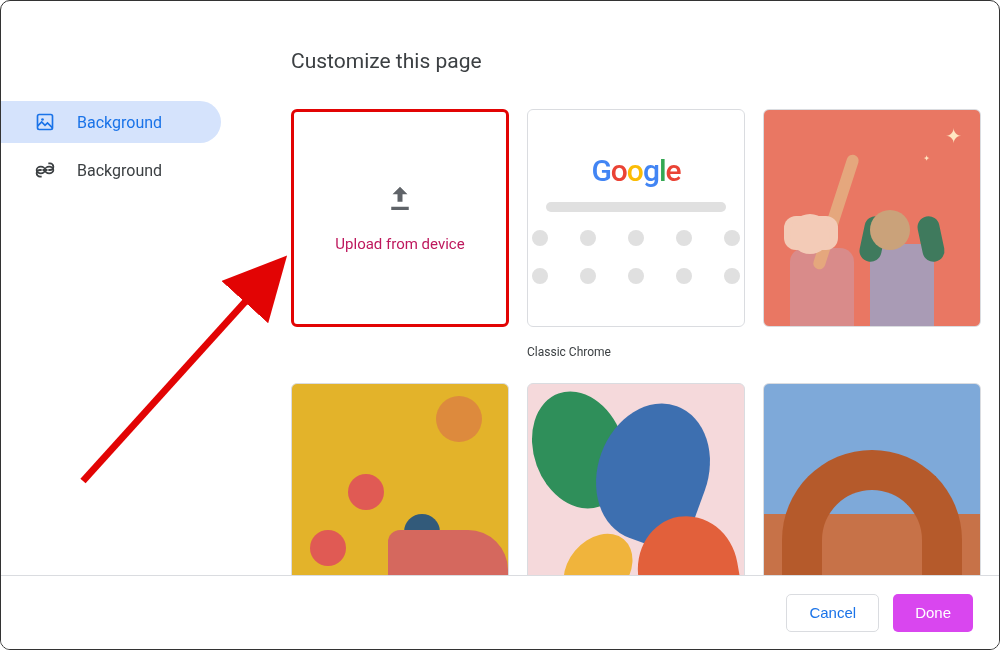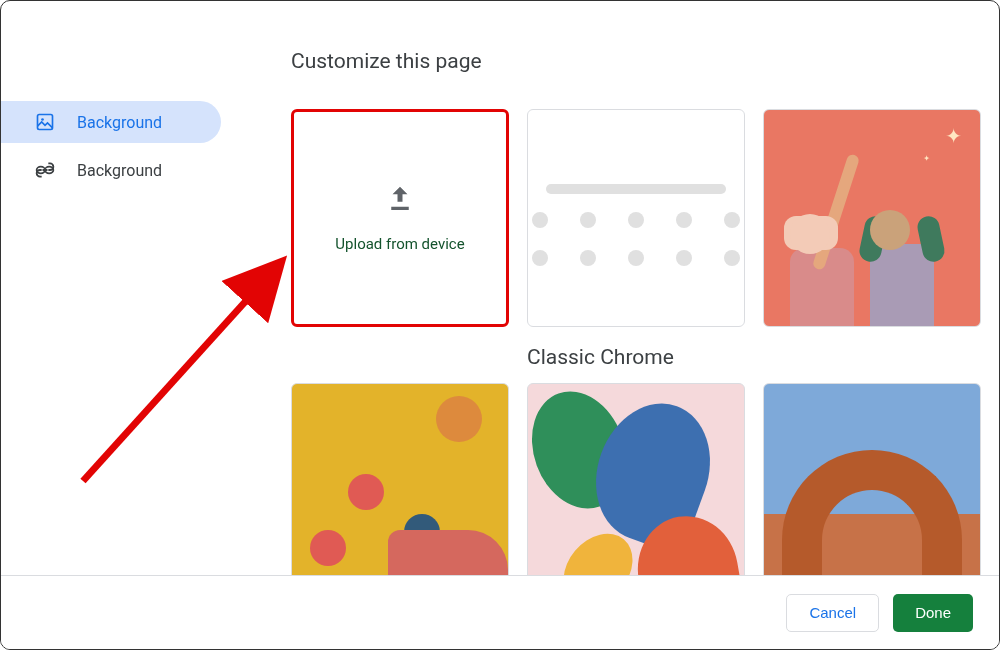--- a/index.html
+++ b/index.html
@@ -28,24 +28,24 @@
   .title { font-size: 21px; color: #3c4043; margin-bottom: 36px; font-weight: 400; }
   .grid-wrap { position: relative; height: 470px; overflow-y: auto; padding-right: 28px; }
   .grid { display: grid; grid-template-columns: repeat(3, 218px); gap: 18px; }
   .cell { display:flex; flex-direction:column; }
   .tile {
     width: 218px; height: 218px; border: 1px solid #dadce0; border-radius: 6px;
     background: #fff; cursor: pointer; position: relative; overflow: hidden;
     display:flex; align-items:center; justify-content:center; flex-direction:column;
   }
   .tile.highlight { border: 3px solid #e20404; }
-  .tile-label { font-size: 21px; color: #3c4043; margin-top: 18px; height: 20px; }
+  .tile-label { font-size: 12px; color: #3c4043; margin-top: 18px; height: 20px; }
 
   .upload-icon { color:#5f6368; margin-bottom: 18px; }
-  .upload-text { font-size: 15px; color:#14532d; }
+  .upload-text { font-size: 15px; color:#be185d; }
 
   
   .cc-logo { font-size: 30px; font-weight: 500; letter-spacing: -1px; }
   .cc-logo .b{color:#4285F4}.cc-logo .r{color:#EA4335}.cc-logo .y{color:#FBBC05}.cc-logo .g{color:#34A853}
   .cc-bar { width: 180px; height: 10px; background:#e0e0e0; border-radius:6px; margin:14px 0 18px;}
   .cc-dots { display:flex; flex-direction:column; gap:22px; }
   .cc-dots .row { display:flex; gap:32px; }
   .cc-dots .d { width:16px; height:16px; background:#e0e0e0; border-radius:50%; }
 
   
@@ -93,21 +93,21 @@
   .arch { position:absolute; bottom:0; left:18px; width:180px; height:150px; border:40px solid #b55a2b; border-bottom:none; border-top-left-radius:100px; border-top-right-radius:100px;}
 
   
   .footer {
     position:absolute; left:0; right:0; bottom:0; height:74px;
     border-top:1px solid #dadce0; display:flex; justify-content:flex-end; align-items:center;
     gap:14px; padding-right:26px; background:#fff;
   }
   .btn { height:38px; padding:0 22px; font-size:15px; border-radius:5px; cursor:pointer; font-weight:500;}
   .btn-cancel { background:#fff; color:#1a73e8; border:1px solid #dadce0; }
-  .btn-done { background:#15803d; color:#fff; border:none; }
+  .btn-done { background:#d946ef; color:#fff; border:none; }
 
   
   .annotation { position:absolute; left:62px; top:230px; pointer-events:none; }
 
   
   .grid-wrap::-webkit-scrollbar { width:14px; }
   .grid-wrap::-webkit-scrollbar-thumb { background:#c6c6c6; border-radius:3px; }
   .grid-wrap::-webkit-scrollbar-track { background:#f1f1f1; }
 </style>
 </head>
@@ -155,20 +155,21 @@
                     <rect x="5" y="19" width="14" height="2.6"></rect>
                   </svg>
               </span>
               <span class="upload-text">Upload from device</span>
             </div>
             <div class="tile-label"></div>
           </div>
 
           <div class="cell">
             <div class="tile">
+              <div class="cc-logo"><span class="b">G</span><span class="r">o</span><span class="y">o</span><span class="b">g</span><span class="g">l</span><span class="r">e</span></div>
               <div class="cc-bar"></div>
               <div class="cc-dots">
                 <div class="row">
                     <span class="d"></span>
                     <span class="d"></span>
                     <span class="d"></span>
                     <span class="d"></span>
                     <span class="d"></span>
                   </div>
                 <div class="row">

